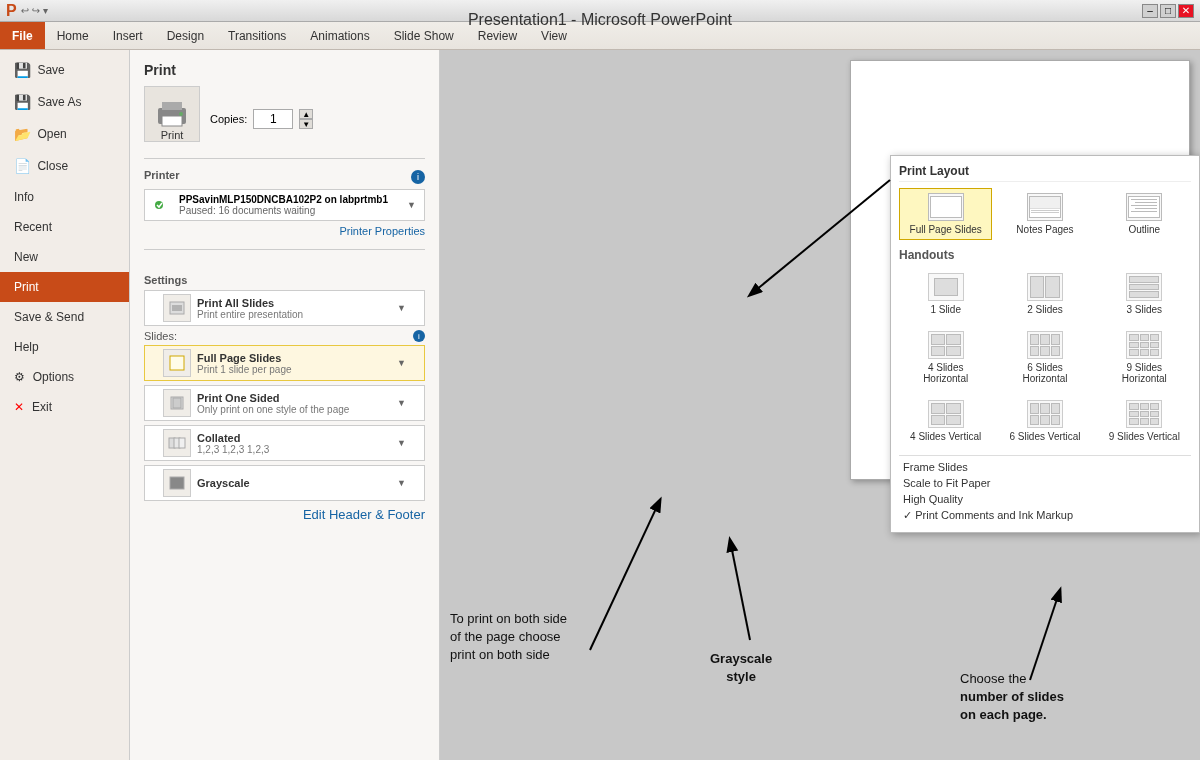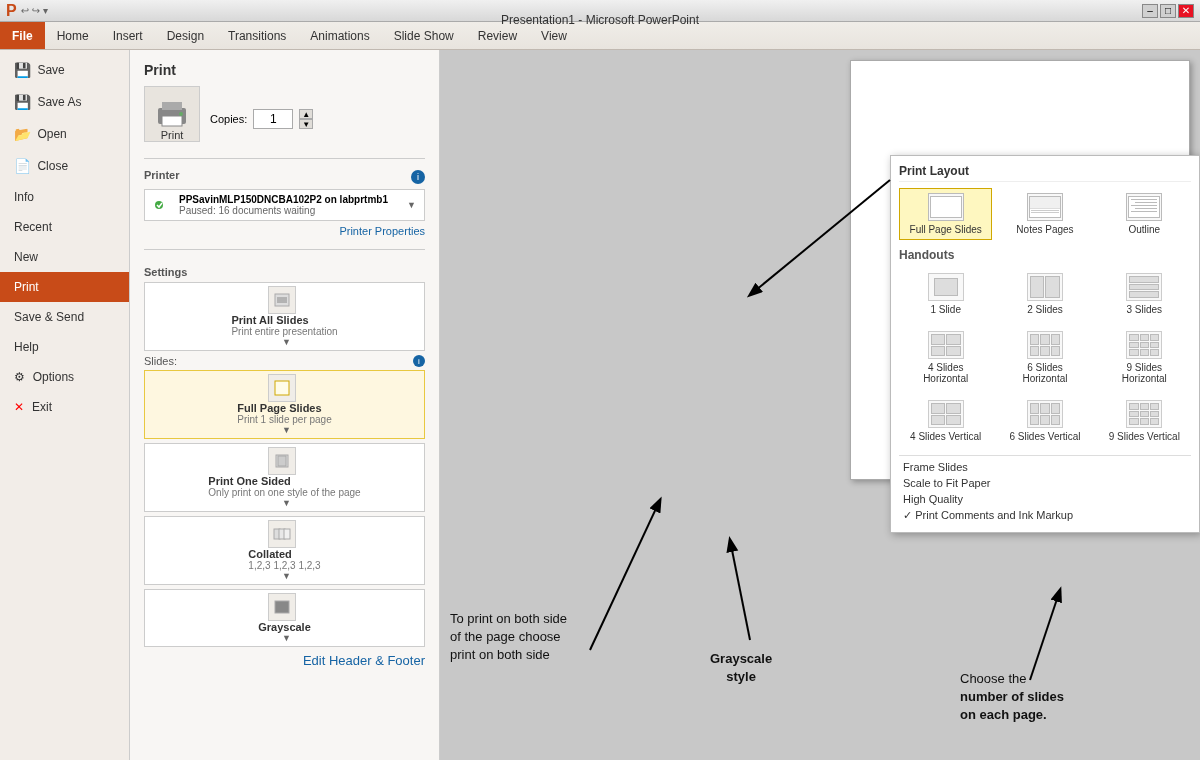--- a/index.html
+++ b/index.html
@@ -9,21 +9,21 @@
     .title-bar {
       height: 22px;
       background: linear-gradient(to bottom, #f0f0f0, #d8d8d8);
       display: flex;
       align-items: center;
       justify-content: space-between;
       padding: 0 6px;
       border-bottom: 1px solid #aaa;
     }
     .title-bar-left { display: flex; align-items: center; gap: 4px; }
-    .title-bar-center { font-size: 12px; color: #333; position: absolute; left: 50%; transform: translateX(-50%); margin-top: 19px; }
+    .title-bar-center { font-size: 16px; color: #333; position: absolute; left: 50%; transform: translateX(-50%); margin-top: 19px; }
     .title-bar-right { display: flex; gap: 2px; }
     .title-btn { width: 16px; height: 14px; font-size: 10px; display: flex; align-items: center; justify-content: center; cursor: pointer; background: #d0d0d0; border: 1px solid #888; }
     .title-btn.close { background: #e81123; color: white; }
 
     
     .ribbon {
       height: 28px;
       background: linear-gradient(to bottom, #f0ede8, #e8e4de);
       display: flex;
       align-items: center;
@@ -132,31 +132,30 @@
       background: white;
       padding: 4px 8px;
       cursor: pointer;
     }
     .printer-info { display: flex; align-items: center; gap: 6px; }
     .printer-status { font-size: 10px; color: #666; }
     .printer-props { text-align: right; font-size: 11px; color: #1664a4; cursor: pointer; margin-top: 4px; }
     .info-icon { width: 14px; height: 14px; border-radius: 50%; background: #1664a4; color: white; font-size: 9px; display: flex; align-items: center; justify-content: center; }
 
     
-    .settings-section { margin-top: 16px; }
+    .settings-section { margin-top: 24px; }
     .dropdown-row {
       display: flex;
       align-items: center;
       border: 1px solid #ccc;
       background: white;
       padding: 3px 18px;
       cursor: pointer;
       margin-bottom: 4px;
       justify-content: space-between;
-      flex-direction: column;
     }
     .dropdown-row.highlighted { background: #fef7e0; border-color: #e8c840; }
     .dropdown-content { flex: 1; }
     .dropdown-main { font-size: 11px; font-weight: 600; color: #333; }
     .dropdown-sub { font-size: 10px; color: #777; }
     .dropdown-arrow { font-size: 9px; color: #666; margin-left: 4px; }
     .dd-icon { width: 28px; height: 28px; border: 1px solid #ccc; background: #f0ede8; display: flex; align-items: center; justify-content: center; margin-right: 6px; }
 
     .slides-label { font-size: 11px; color: #555; margin-bottom: 3px; display: flex; justify-content: space-between; align-items: center; }
 

